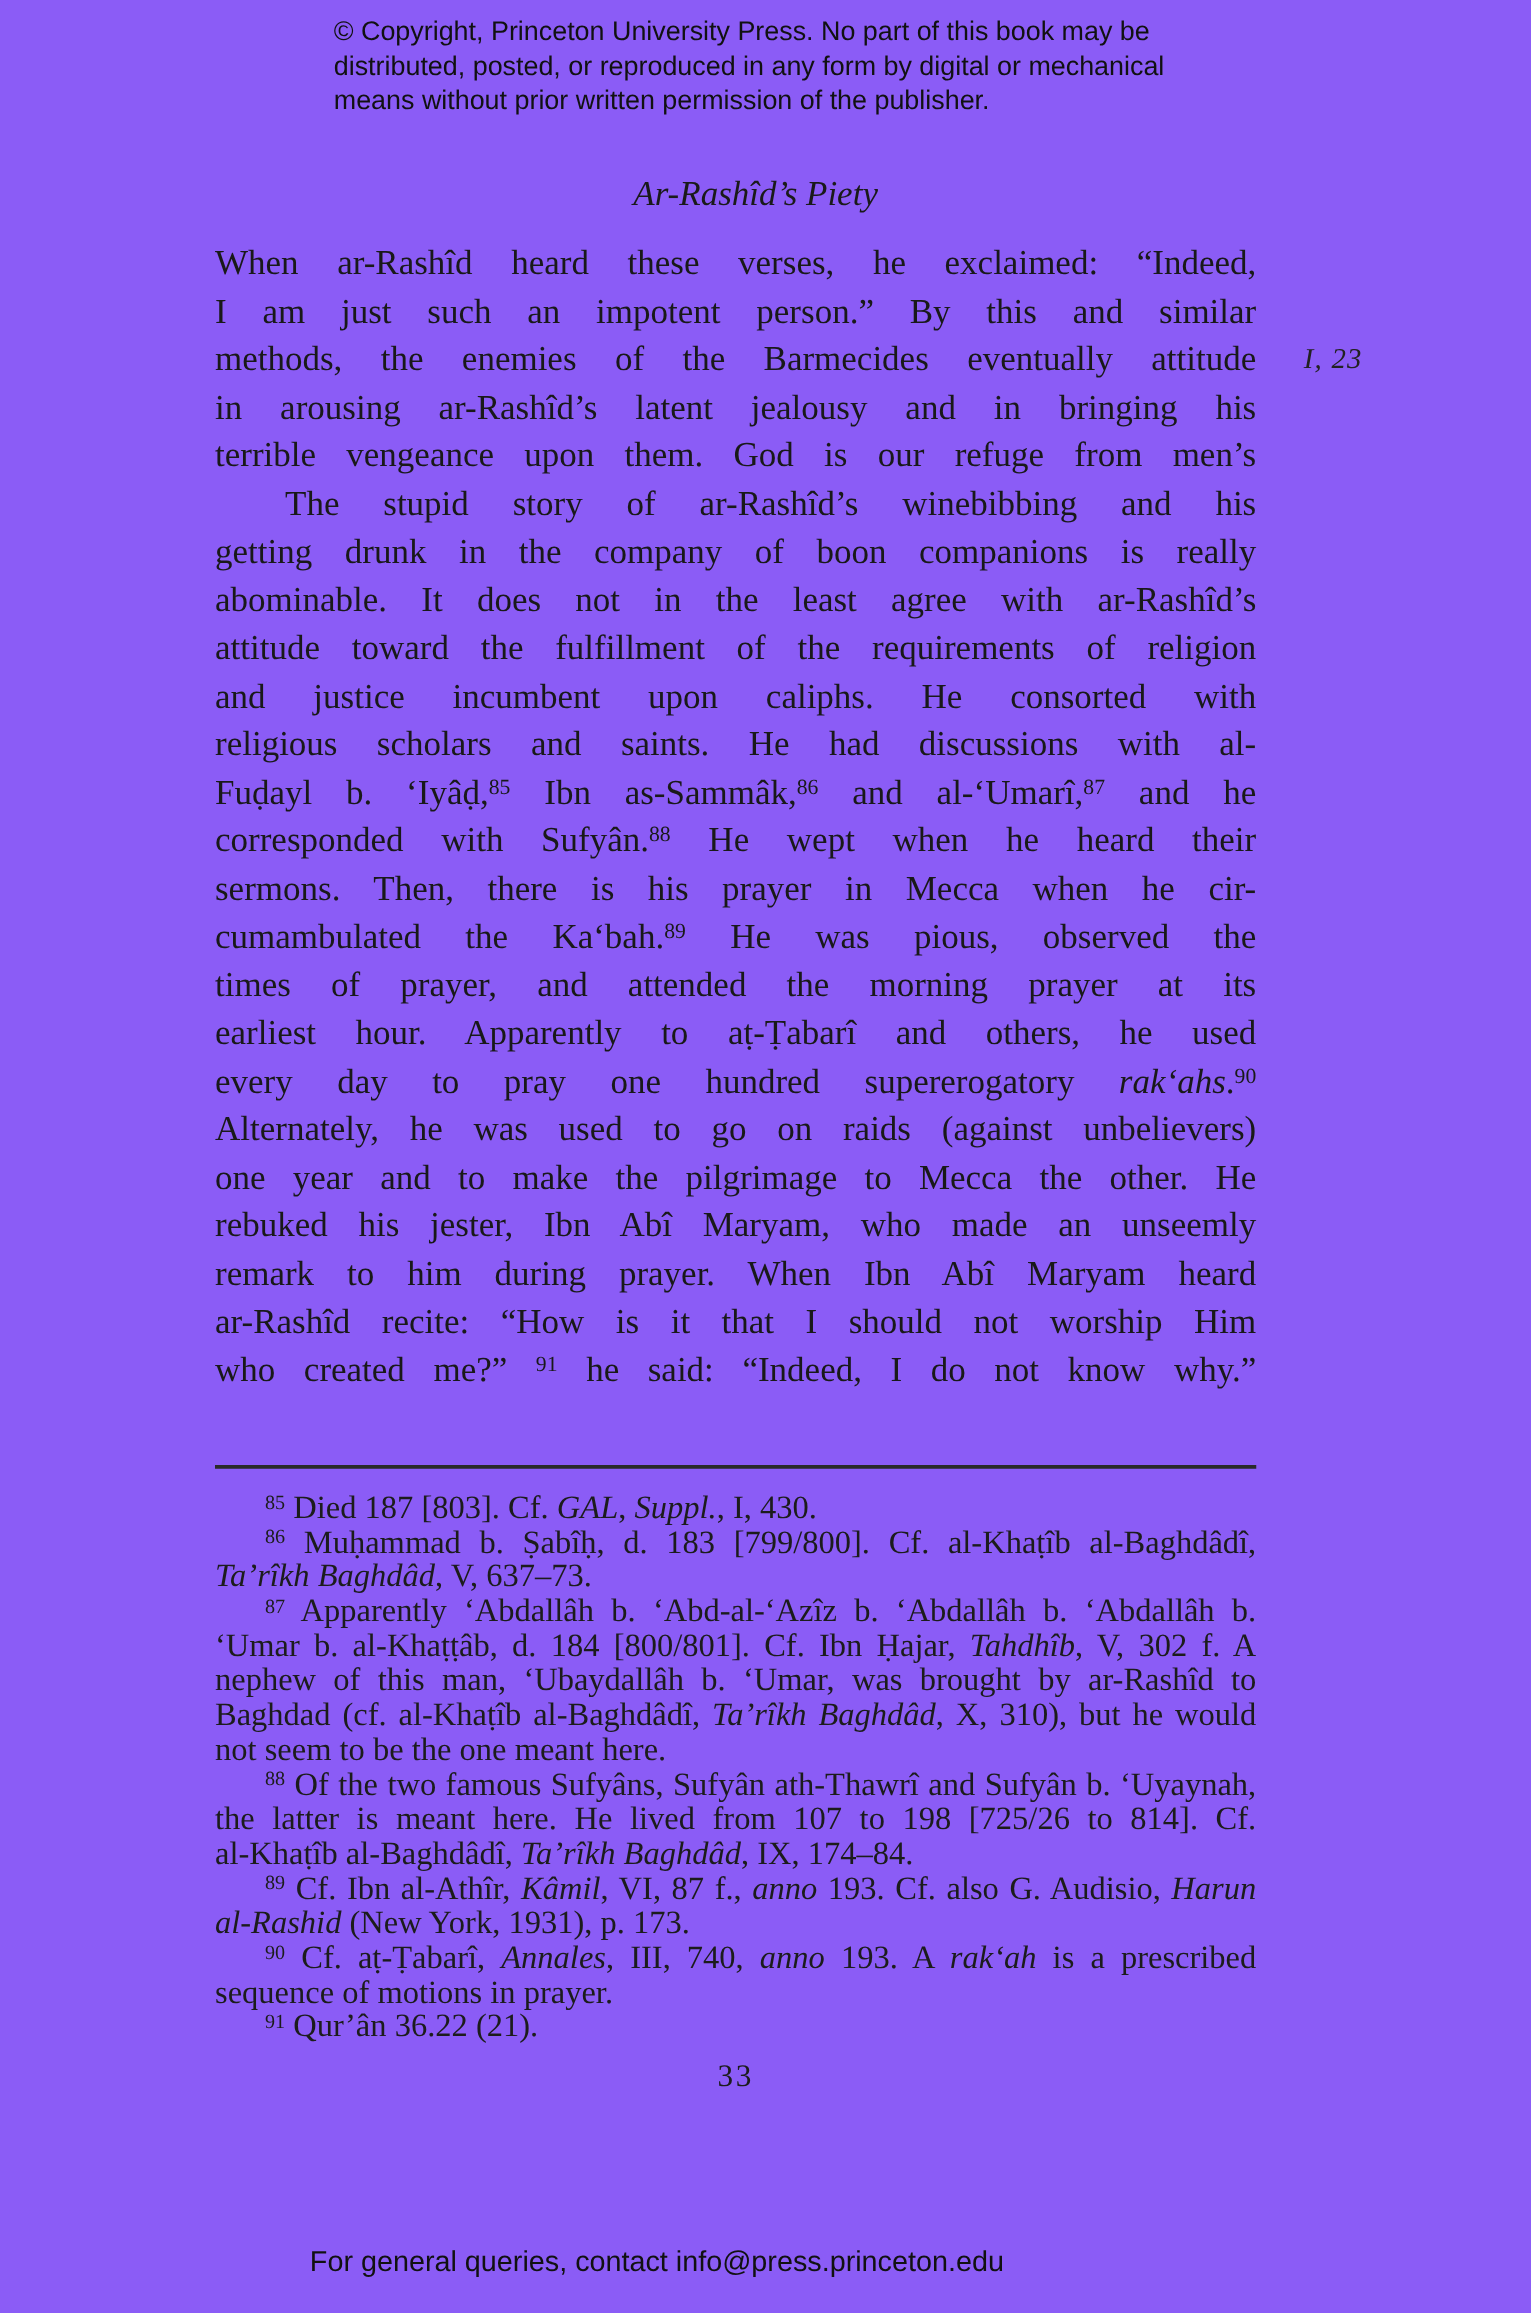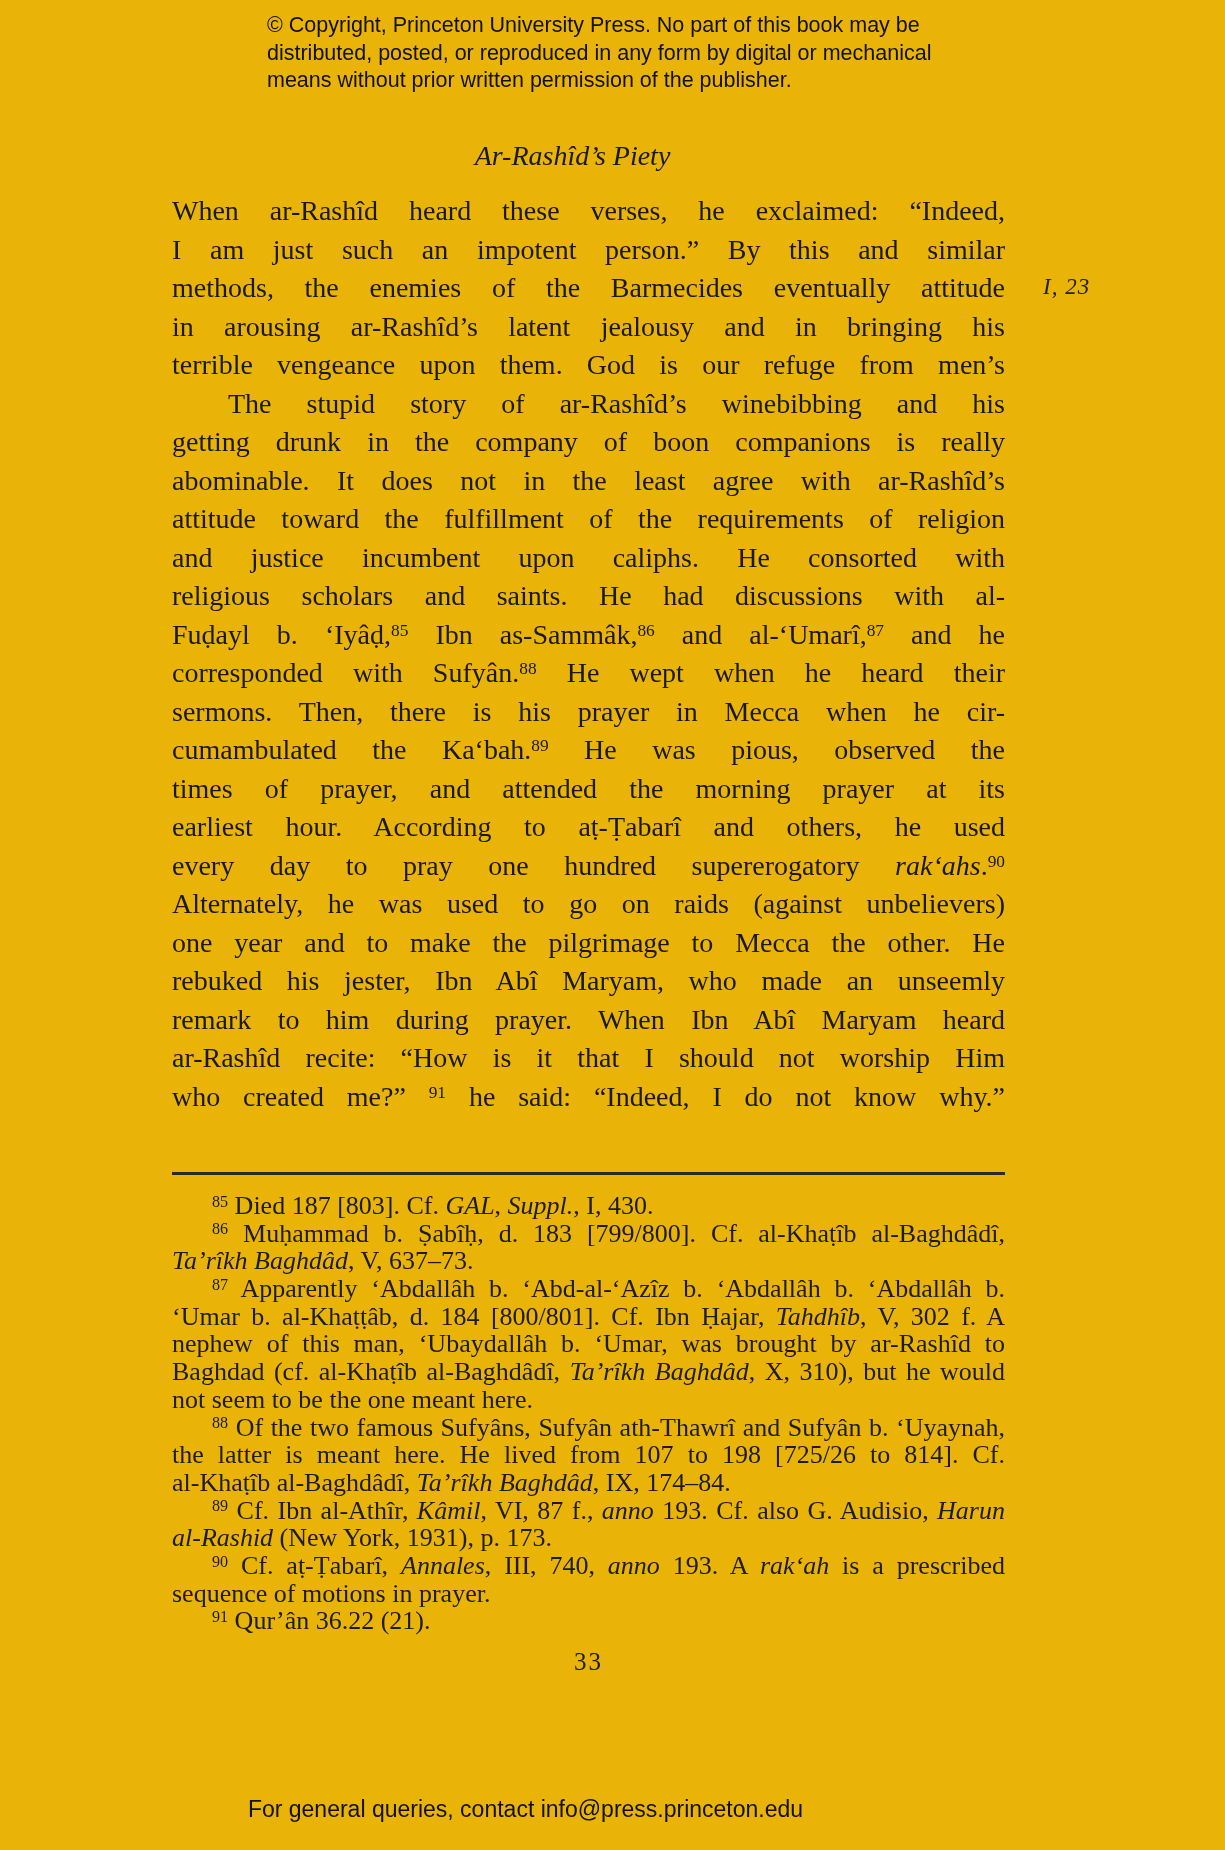--- a/index.html
+++ b/index.html
@@ -1,32 +1,32 @@
 <!DOCTYPE html>
 <html><head>
 <meta charset="utf-8">
 <style>
   html,body { margin:0; padding:0; }
   body { background:#e8e8e6; }
   .page {
     position:relative;
     width:1225px; height:1850px;
-    background:#eab308;
+    background:#8b5cf6;
     color:#1b1b1b;
     overflow:hidden;
     font-family:"Liberation Serif","DejaVu Serif",serif;
   }
   .copyright {
     position:absolute; left:267px; top:12px;
     font-family:"Liberation Sans","DejaVu Sans",sans-serif;
     font-size:21.5px; line-height:27.5px; color:#111;
   }
   .copyright div { white-space:nowrap; }
   .running-head {
-    position:absolute; left:156px; top:140px; width:833px;
+    position:absolute; left:188px; top:140px; width:833px;
     text-align:center; font-style:italic; font-size:28px; color:#1a1a1a;
   }
   .margin-note {
     position:absolute; left:1043px; top:274px;
     font-size:23px; font-style:italic; letter-spacing:1px; color:#222;
   }
   .body-text {
     position:absolute; left:172px; top:192px; width:833px;
     font-size:28px; color:#191919;
   }
@@ -89,21 +89,21 @@
         <div class="line"><span>getting drunk in the company of boon companions is really</span></div>
         <div class="line"><span>abominable. It does not in the least agree with ar-Rashîd’s</span></div>
         <div class="line"><span>attitude toward the fulfillment of the requirements of religion</span></div>
         <div class="line"><span>and justice incumbent upon caliphs. He consorted with</span></div>
         <div class="line"><span>religious scholars and saints. He had discussions with al-</span></div>
         <div class="line"><span>Fuḍayl b. ‘Iyâḍ,</span><sup>85</sup><span> Ibn as-Sammâk,</span><sup>86</sup><span> and al-‘Umarî,</span><sup>87</sup><span> and he</span></div>
         <div class="line"><span>corresponded with Sufyân.</span><sup>88</sup><span> He wept when he heard their</span></div>
         <div class="line"><span>sermons. Then, there is his prayer in Mecca when he cir-</span></div>
         <div class="line"><span>cumambulated the Ka‘bah.</span><sup>89</sup><span> He was pious, observed the</span></div>
         <div class="line"><span>times of prayer, and attended the morning prayer at its</span></div>
-        <div class="line"><span>earliest hour. According to aṭ-Ṭabarî and others, he used</span></div>
+        <div class="line"><span>earliest hour. Apparently to aṭ-Ṭabarî and others, he used</span></div>
         <div class="line"><span>every day to pray one hundred supererogatory </span><span class="it">rak‘ahs</span><span>.</span><sup>90</sup></div>
         <div class="line"><span>Alternately, he was used to go on raids (against unbelievers)</span></div>
         <div class="line"><span>one year and to make the pilgrimage to Mecca the other. He</span></div>
         <div class="line"><span>rebuked his jester, Ibn Abî Maryam, who made an unseemly</span></div>
         <div class="line"><span>remark to him during prayer. When Ibn Abî Maryam heard</span></div>
         <div class="line"><span>ar-Rashîd recite: “How is it that I should not worship Him</span></div>
         <div class="line"><span>who created me?” </span><sup>91</sup><span> he said: “Indeed, I do not know why.”</span></div>
       </div>
     </div>
 

